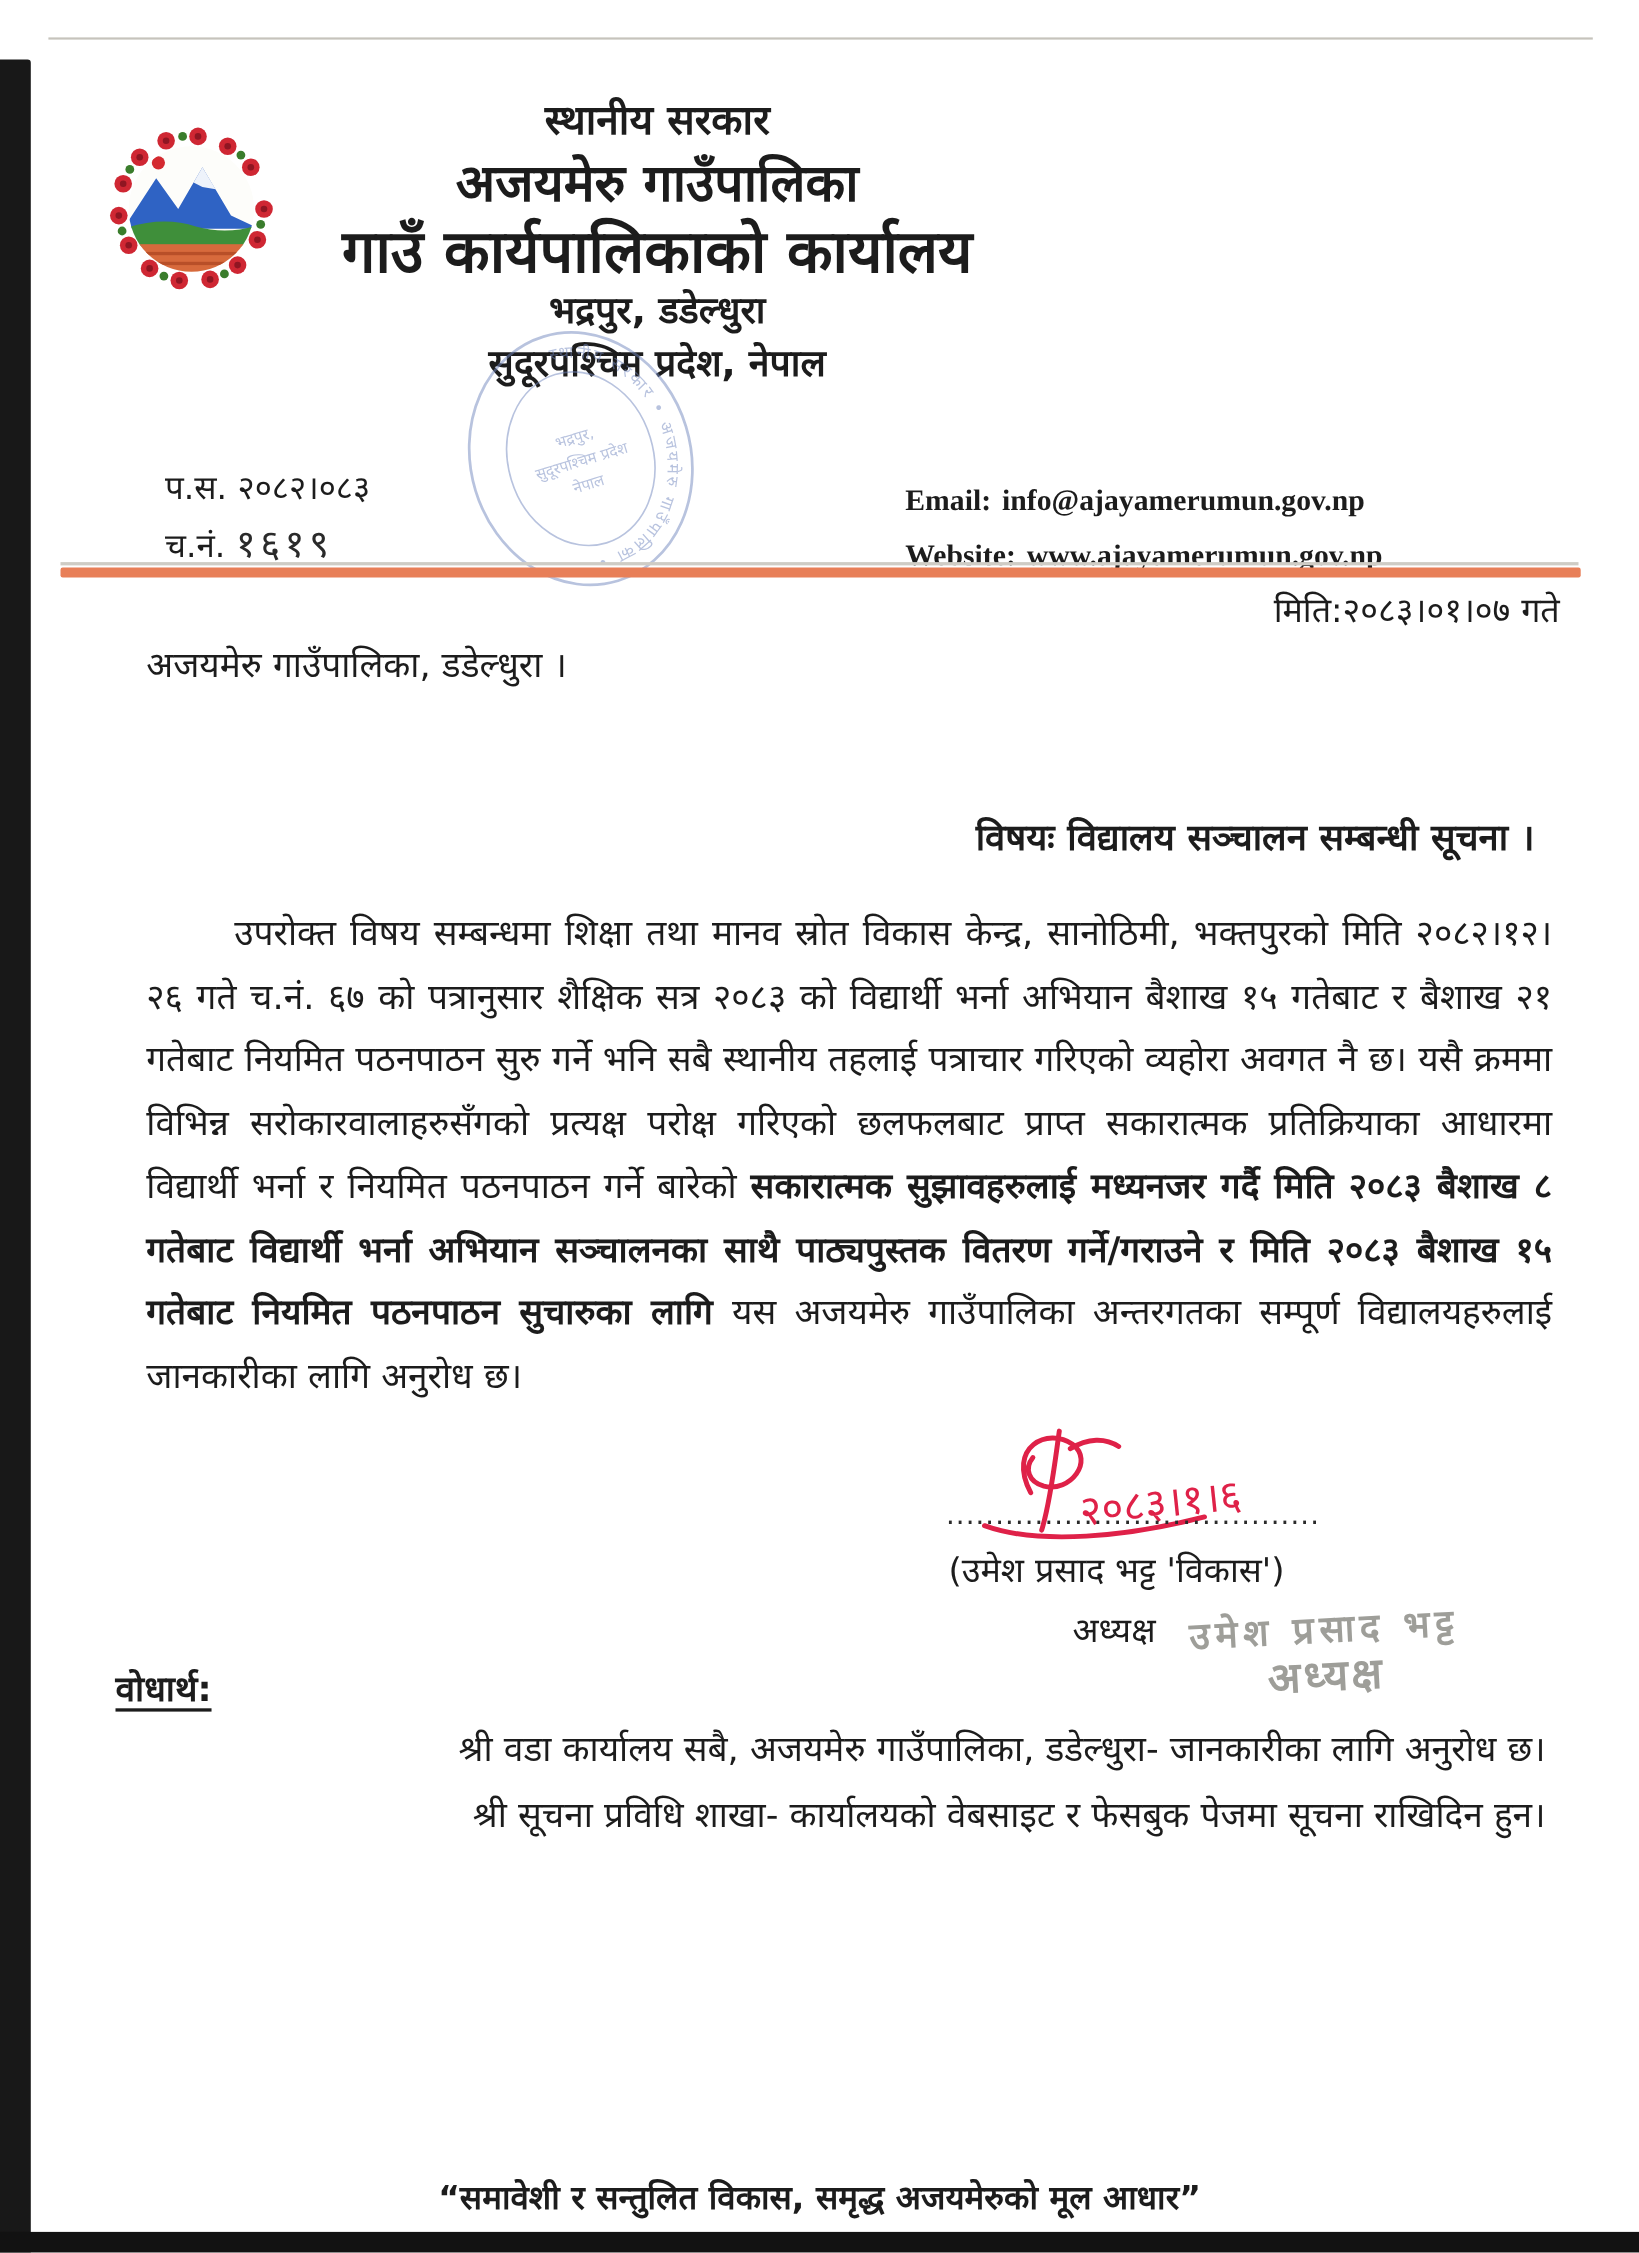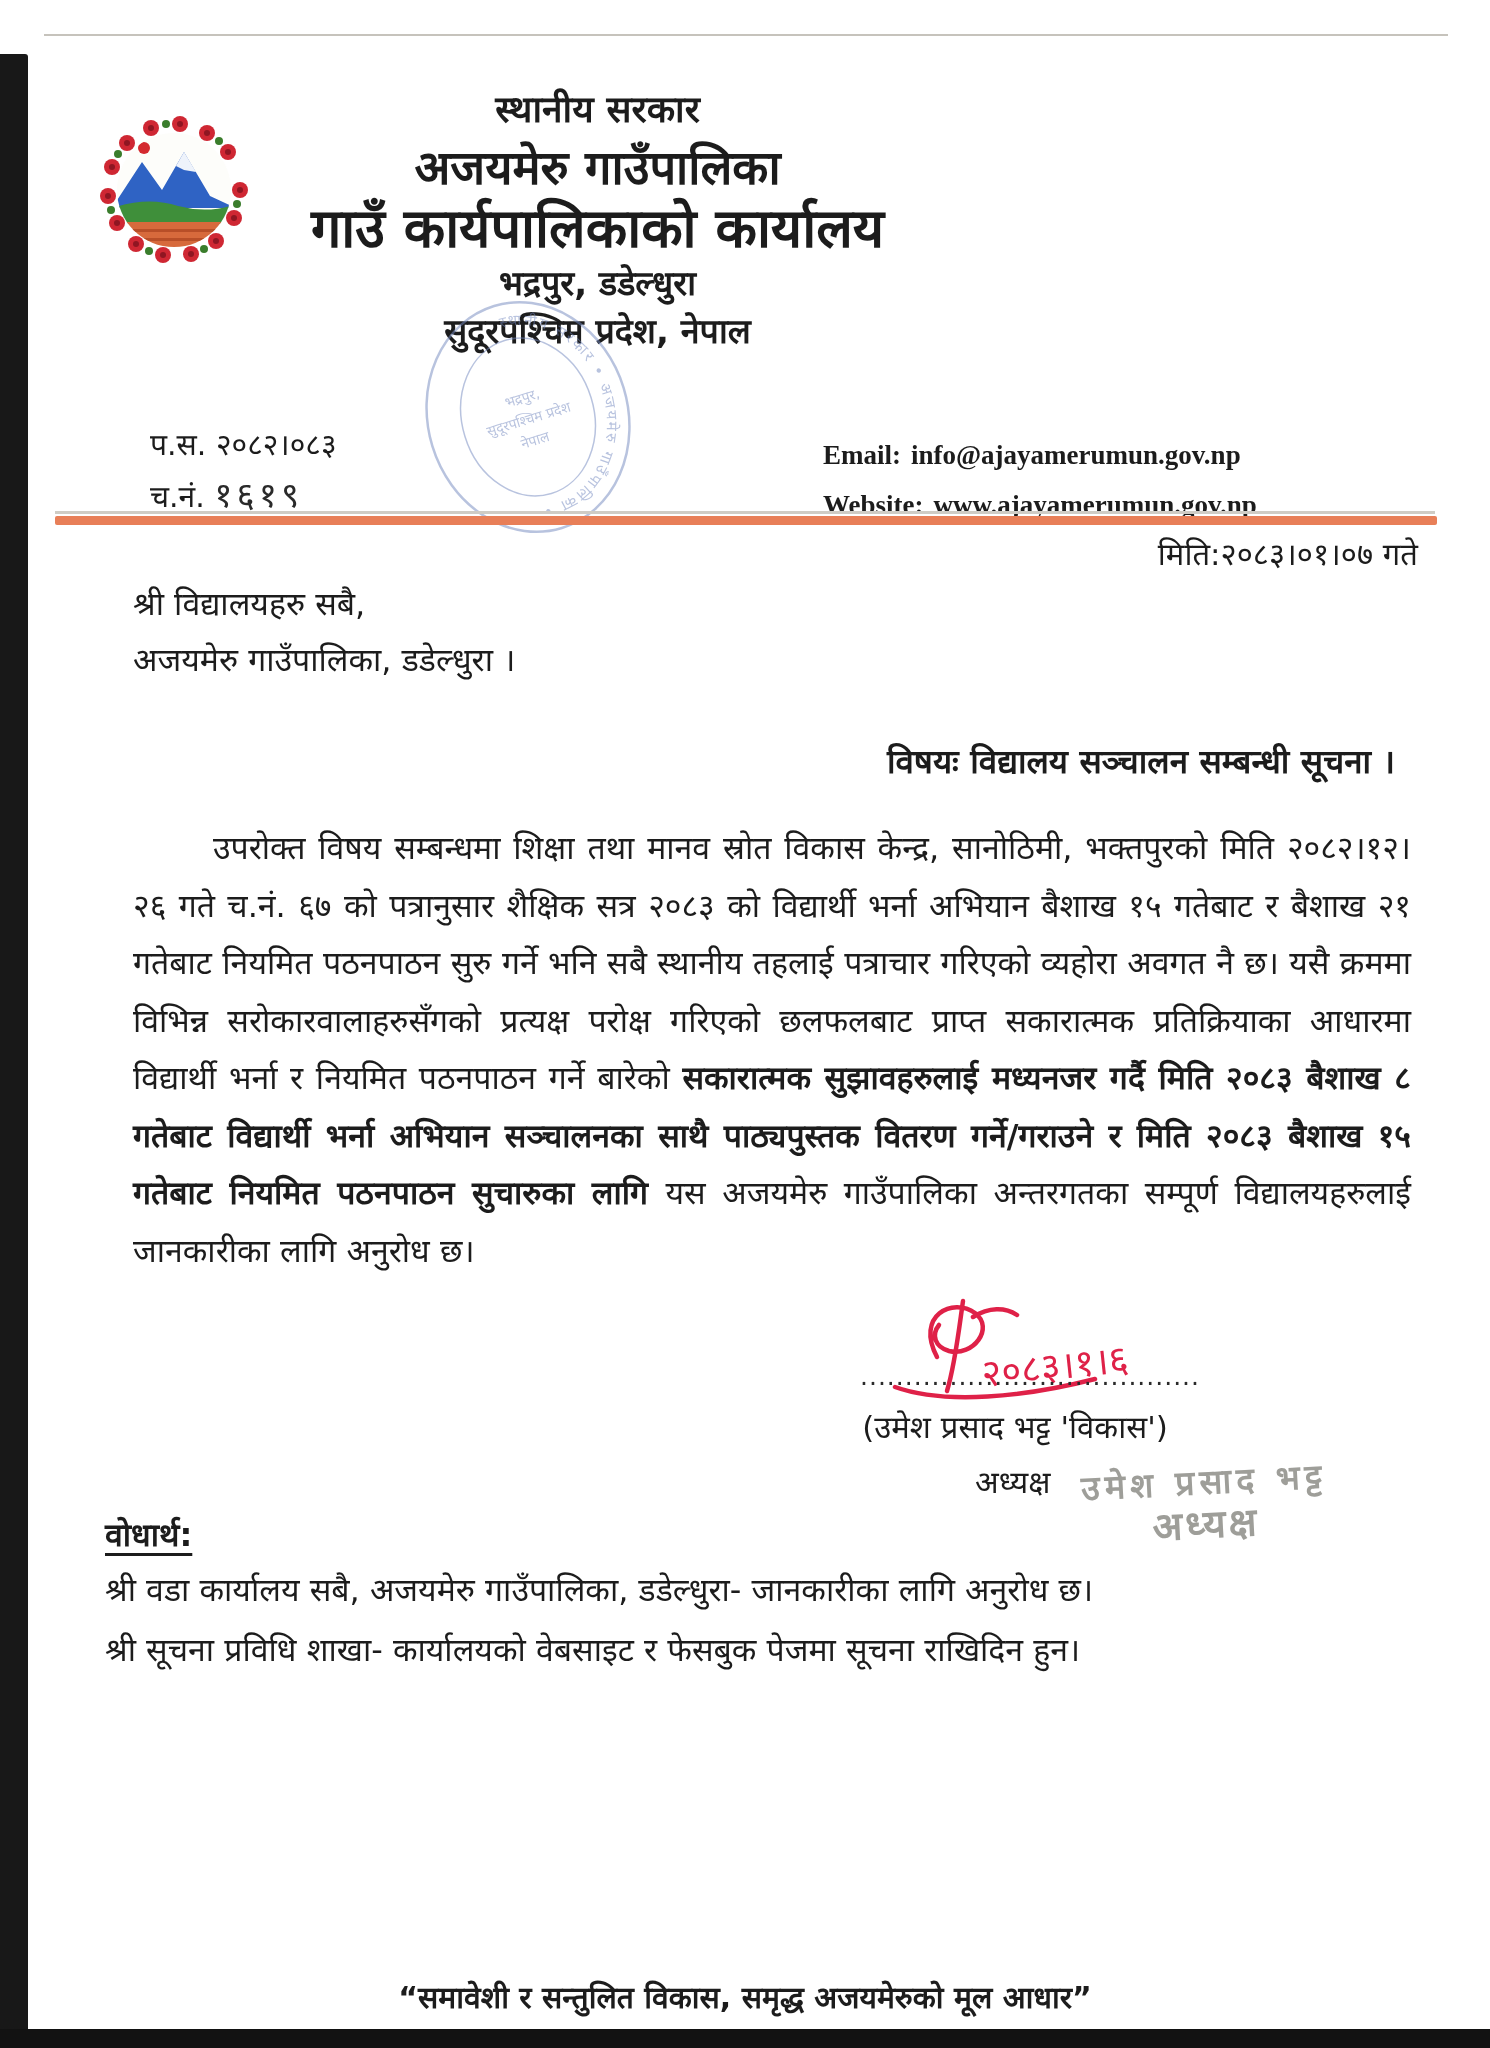--- a/index.html
+++ b/index.html
@@ -41,21 +41,21 @@
   .sig-name{position:absolute;left:815px;top:1405px;width:400px;text-align:center;font-size:31px;}
   .sig-desig{position:absolute;left:975px;top:1460px;font-size:31px;}
   .stamp{
     position:absolute;left:1015px;top:1462px;width:380px;text-align:center;
     transform:rotate(-3deg);color:#8e8e88;font-weight:700;opacity:.85;
   }
   .stamp .s1{font-size:34px;letter-spacing:5px;line-height:40px;}
   .stamp .s2{font-size:39px;letter-spacing:3px;line-height:46px;}
   
   .cc-head{position:absolute;left:105px;top:1512px;font-size:32px;font-weight:700;text-decoration:underline;text-underline-offset:7px;}
-  .cc-list{position:absolute;left:105px;top:1560px;width:1300px;font-size:32px;}
+  .cc-list{position:absolute;left:105px;top:1560px;width:1300px;font-size:32px;text-align:right;}
   .cc-list .cc-item{line-height:60px;}
   .footer{position:absolute;left:0;top:1976px;width:100%;text-align:center;font-size:30px;font-weight:700;}
 </style>
 </head>
 <body>
 
 <div class="page">
 
   <div class="scan-left"></div>
   <div class="scan-bottom"></div>
@@ -164,21 +164,20 @@
       <span>Website:</span><span class="val">www.ajayamerumun.gov.np</span>
     </div>
   </div>
 
   <div class="divider-shadow"></div>
   <div class="divider"></div>
 
   <div class="dateline">मिति:२०८३।०१।०७ गते</div>
 
   <div class="addressee">
-    <div>श्री विद्यालयहरु सबै,</div>
     <div>अजयमेरु गाउँपालिका, डडेल्धुरा ।</div>
   </div>
 
   <div class="subject">विषयः विद्यालय सञ्चालन सम्बन्धी सूचना ।</div>
 
   <div class="body-par">
     <span>उपरोक्त विषय सम्बन्धमा शिक्षा तथा मानव स्रोत विकास केन्द्र, सानोठिमी, भक्तपुरको मिति २०८२।१२।२६ गते च.नं. ६७ को पत्रानुसार शैक्षिक सत्र २०८३ को विद्यार्थी भर्ना अभियान बैशाख १५ गतेबाट र बैशाख २१ गतेबाट नियमित पठनपाठन सुरु गर्ने भनि सबै स्थानीय तहलाई पत्राचार गरिएको व्यहोरा अवगत नै छ। यसै क्रममा विभिन्न सरोकारवालाहरुसँगको प्रत्यक्ष परोक्ष गरिएको छलफलबाट प्राप्त सकारात्मक प्रतिक्रियाका आधारमा विद्यार्थी भर्ना र नियमित पठनपाठन गर्ने बारेको </span><span class="b">सकारात्मक सुझावहरुलाई मध्यनजर गर्दै मिति २०८३ बैशाख ८ गतेबाट विद्यार्थी भर्ना अभियान सञ्चालनका साथै पाठ्यपुस्तक वितरण गर्ने/गराउने र मिति २०८३ बैशाख १५ गतेबाट नियमित पठनपाठन सुचारुका लागि </span><span>यस अजयमेरु गाउँपालिका अन्तरगतका सम्पूर्ण विद्यालयहरुलाई जानकारीका लागि अनुरोध छ।</span>
   </div>
 
   <svg class="sig-svg" width="340" height="130" viewBox="0 0 340 130">

